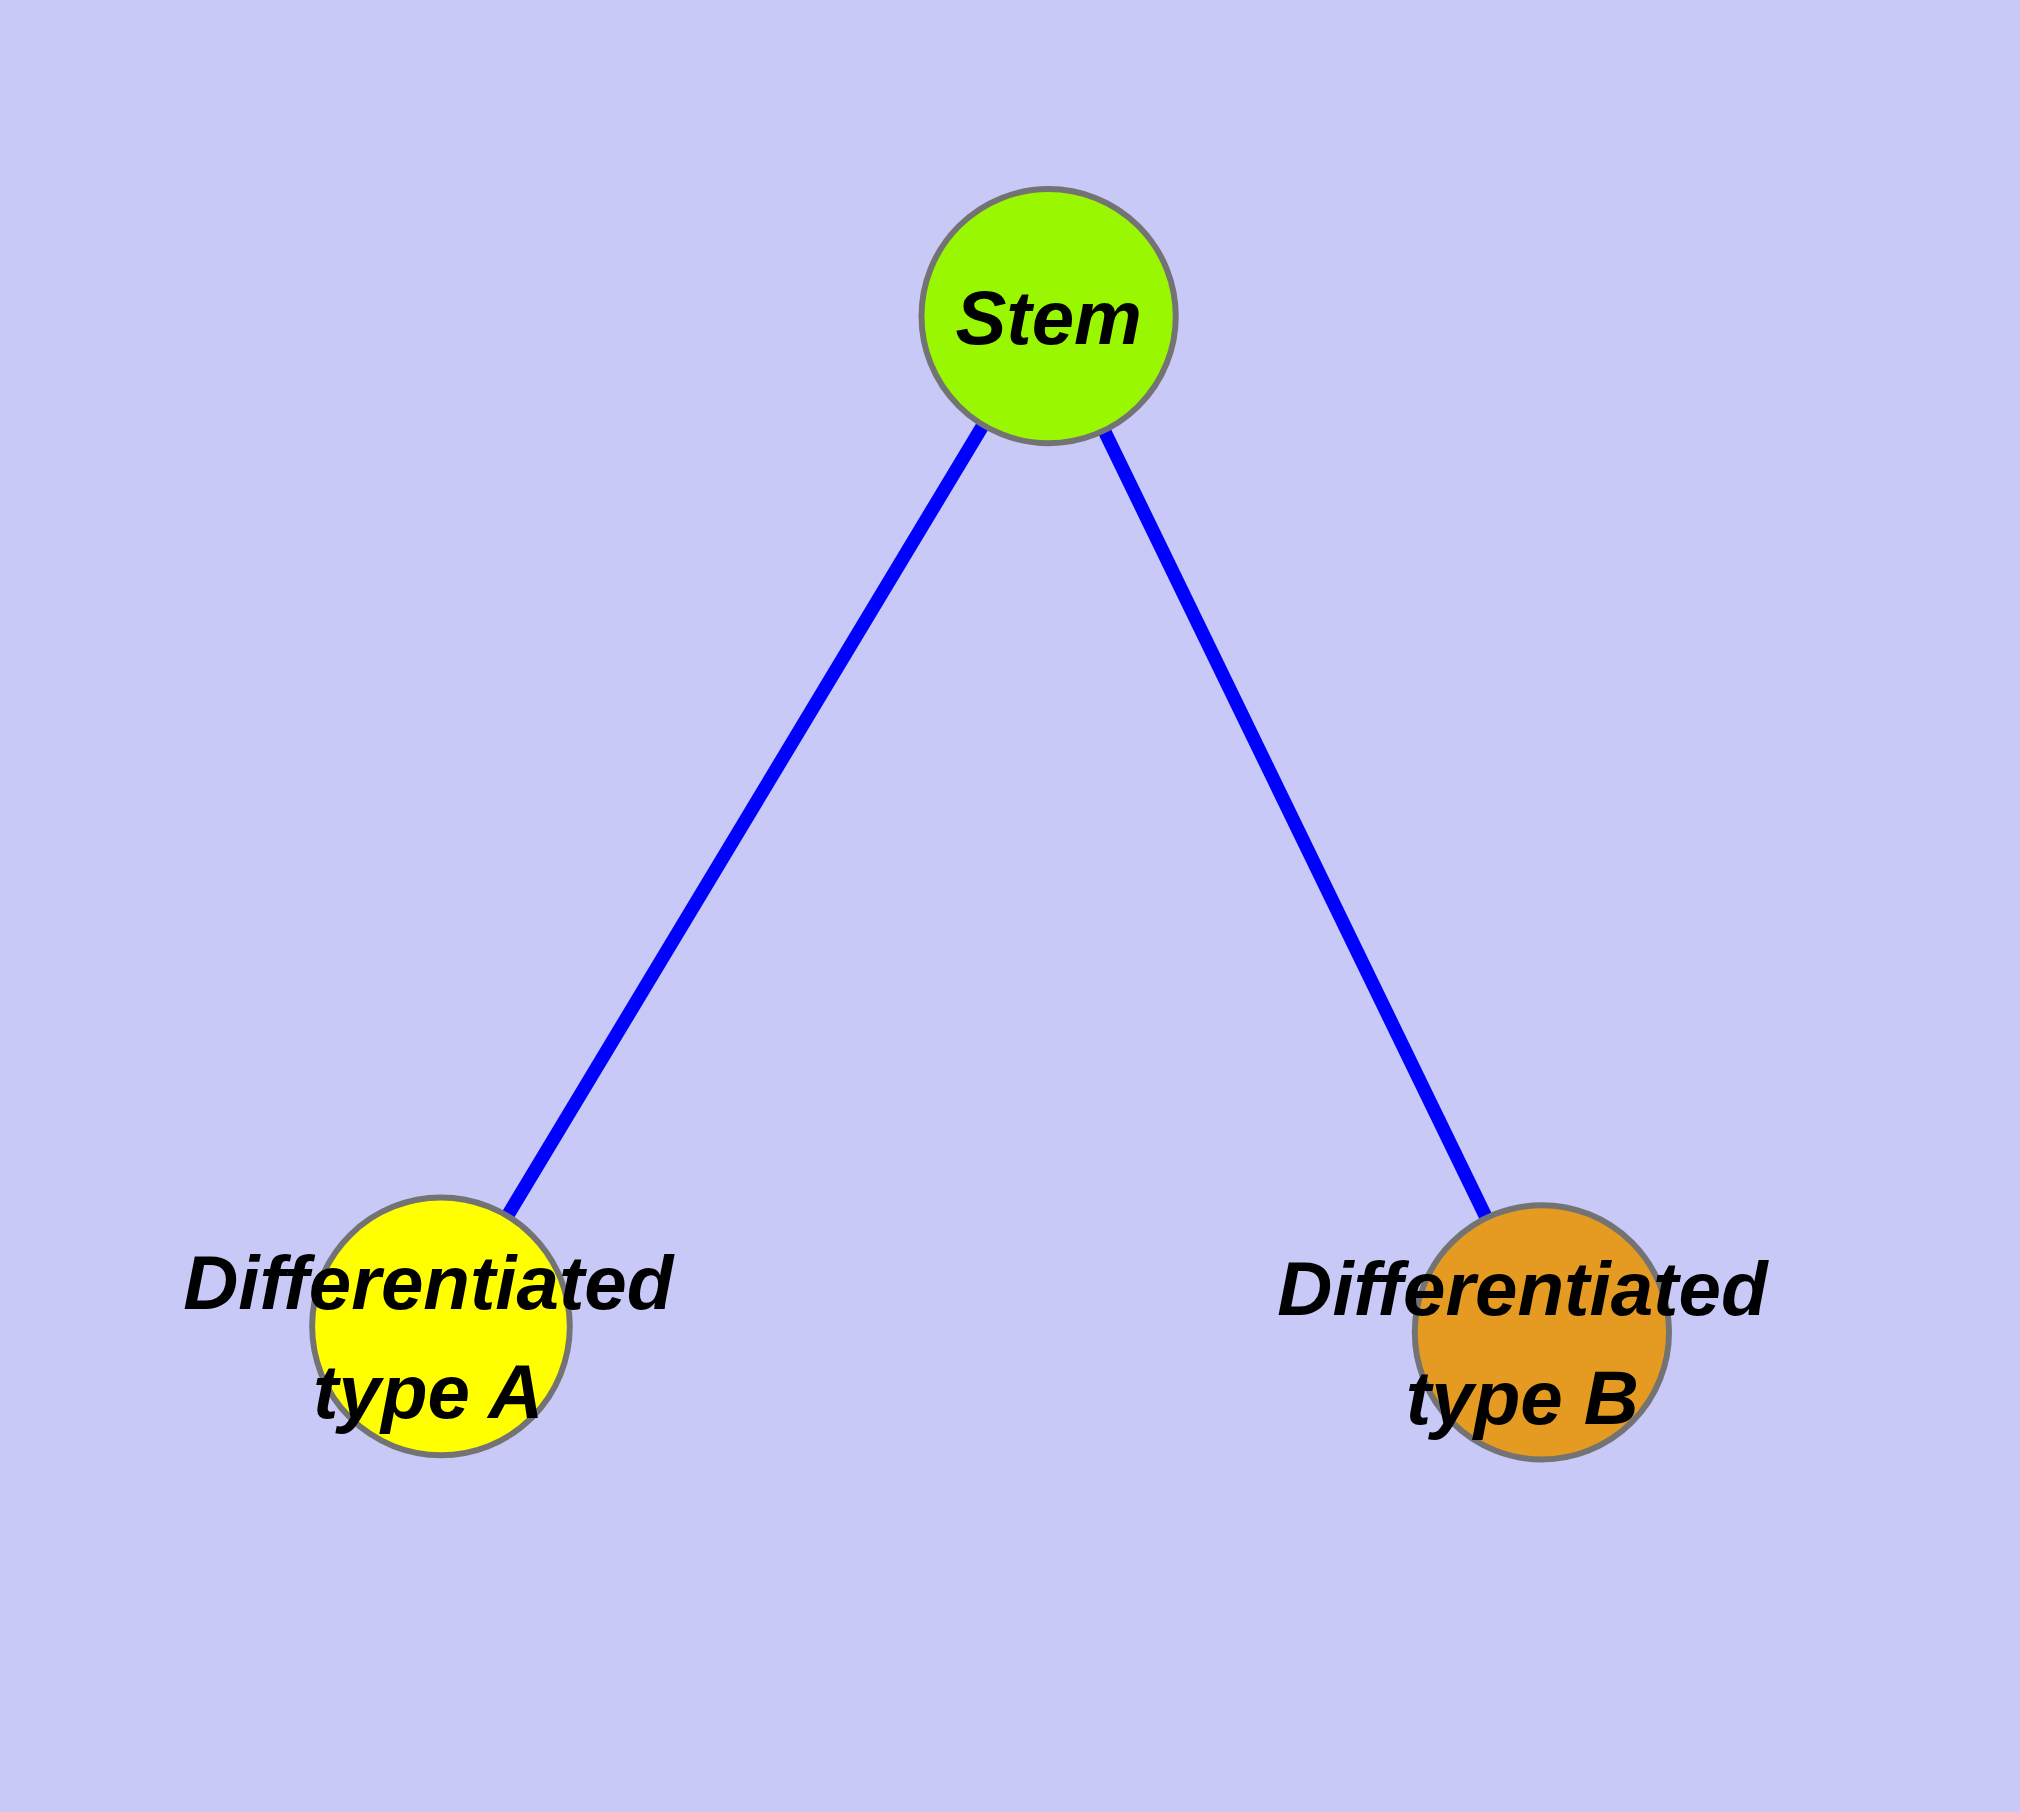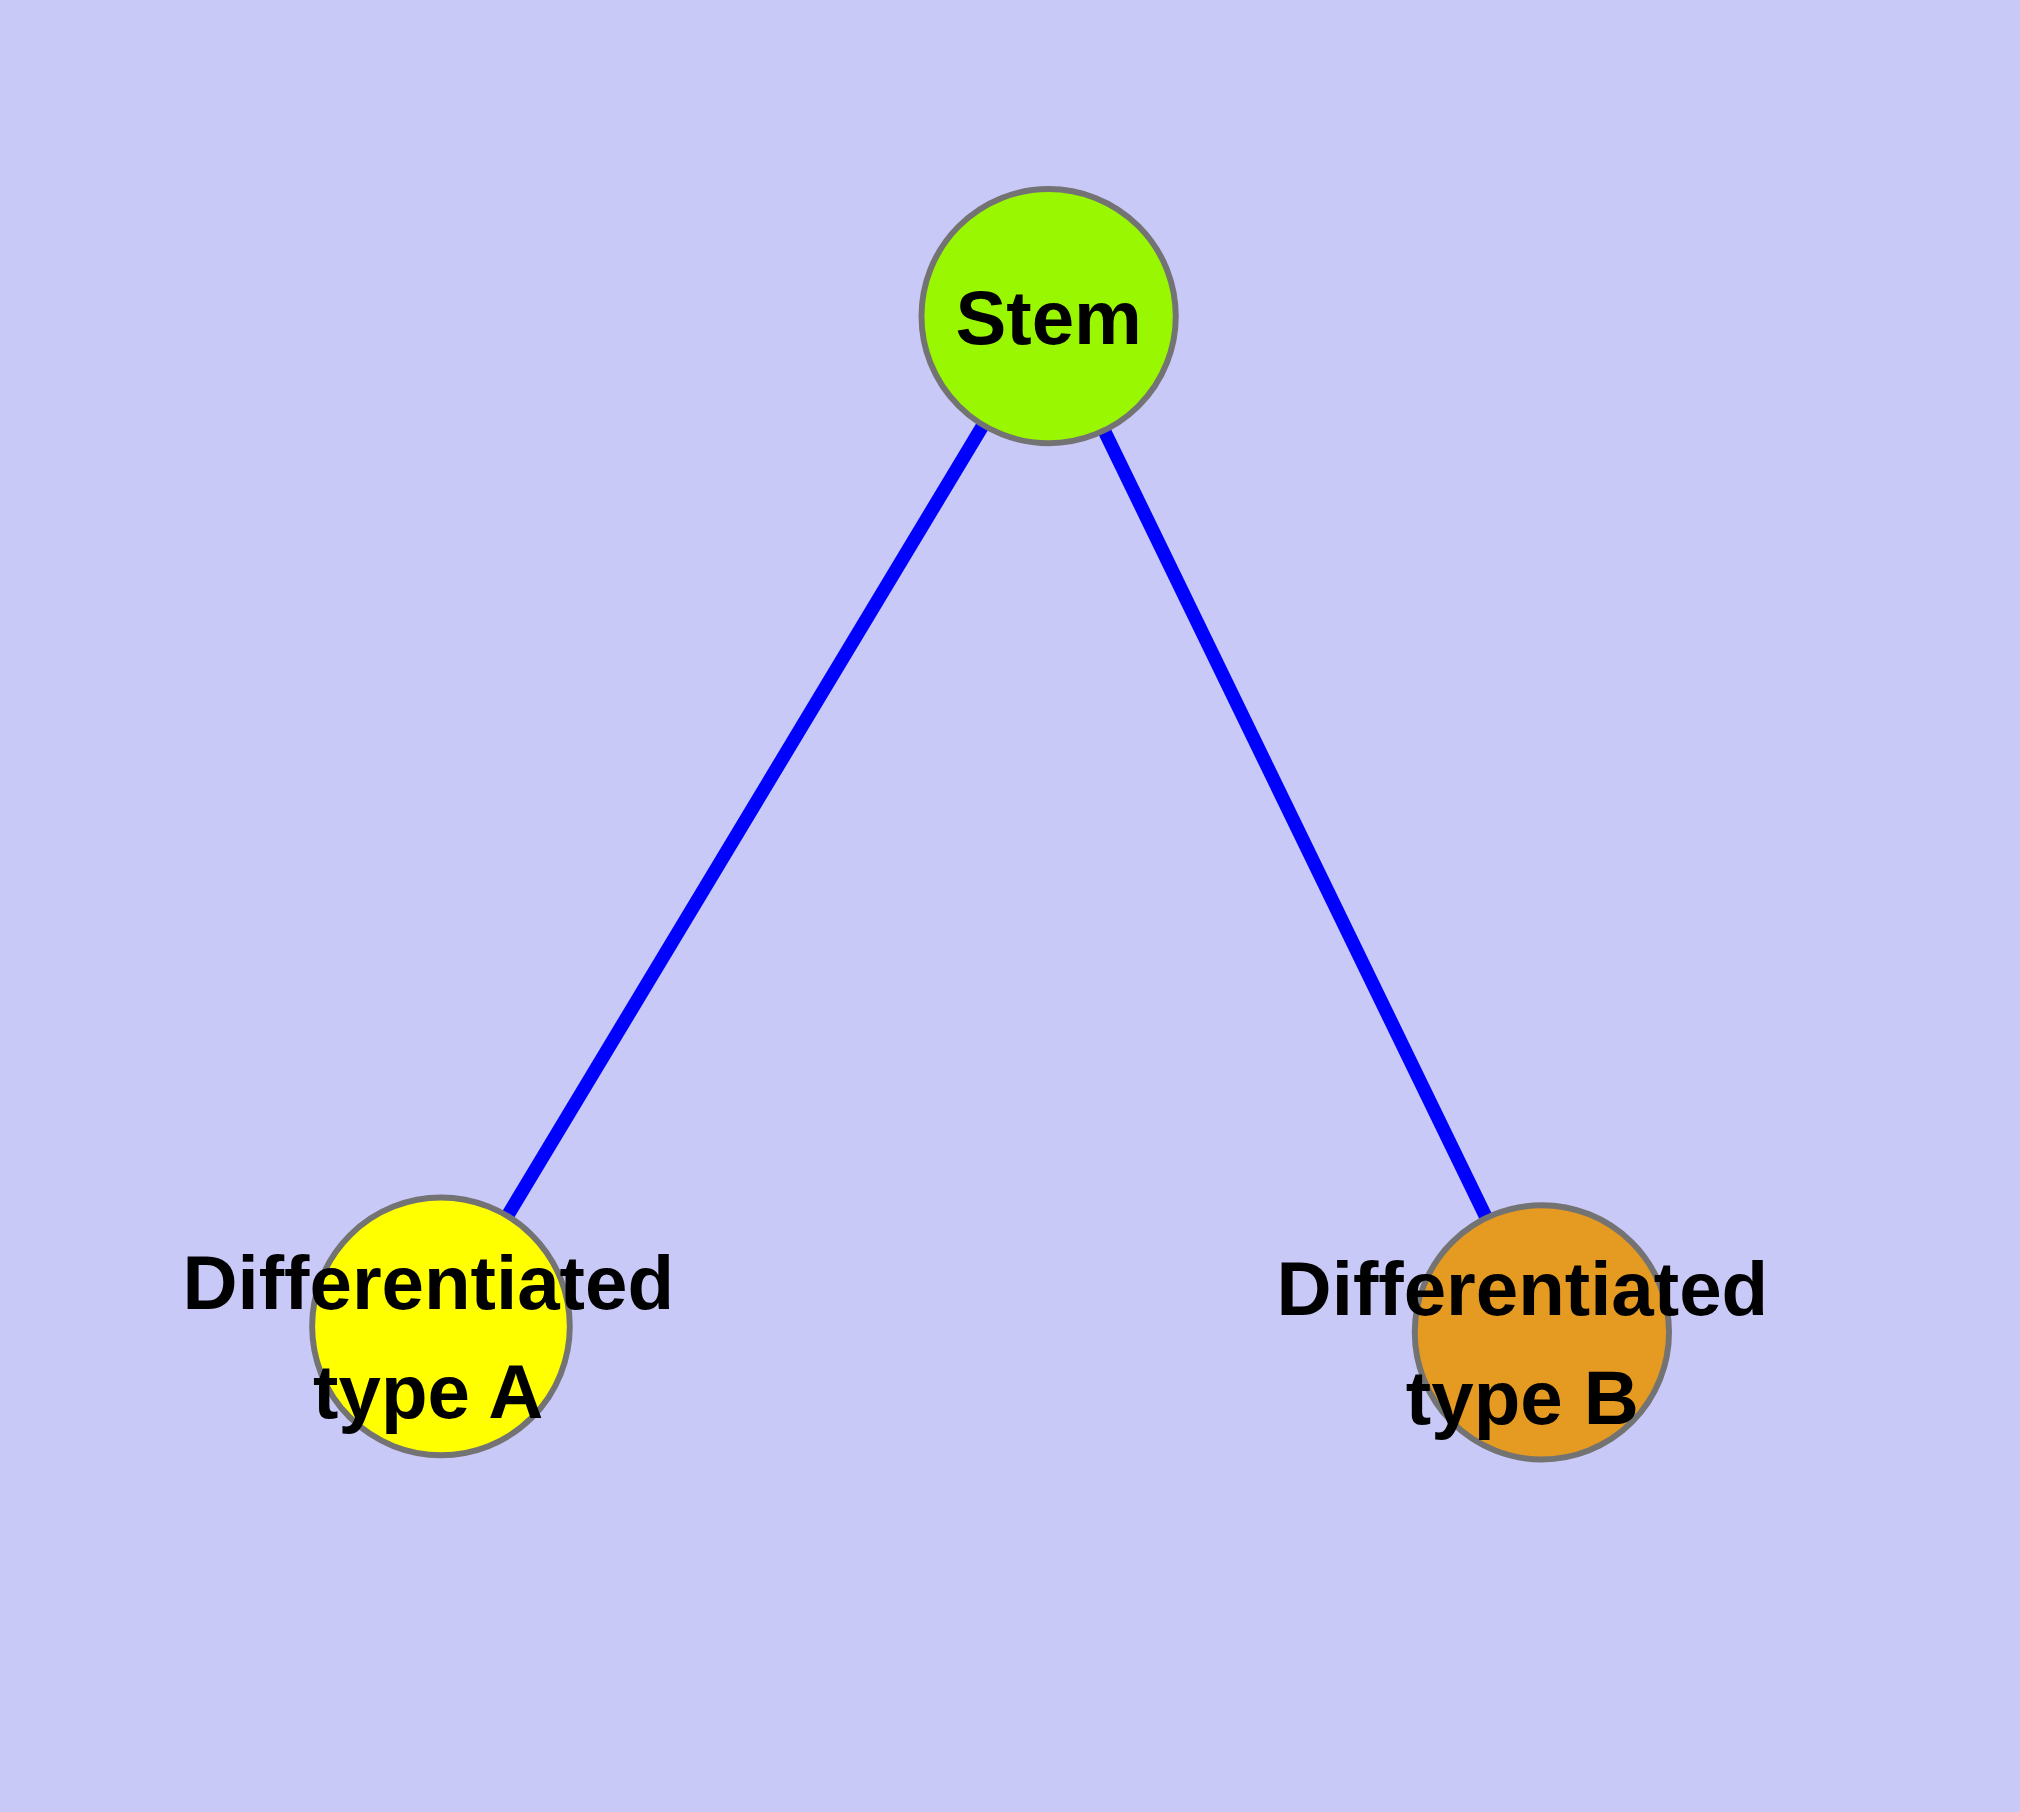--- a/index.html
+++ b/index.html
@@ -7,20 +7,21 @@
     padding: 0;
     width: 2021px;
     height: 1812px;
     background: #C9C9F8;
     overflow: hidden;
   }
   .stage {
     position: relative;
     width: 1971px;
     height: 1812px;
+    font-style: italic;
   }
   svg {
     display: block;
   }
   .edge {
     stroke-width: 16;
     fill: none;
   }
   .node-circle {
     stroke-width: 7;

